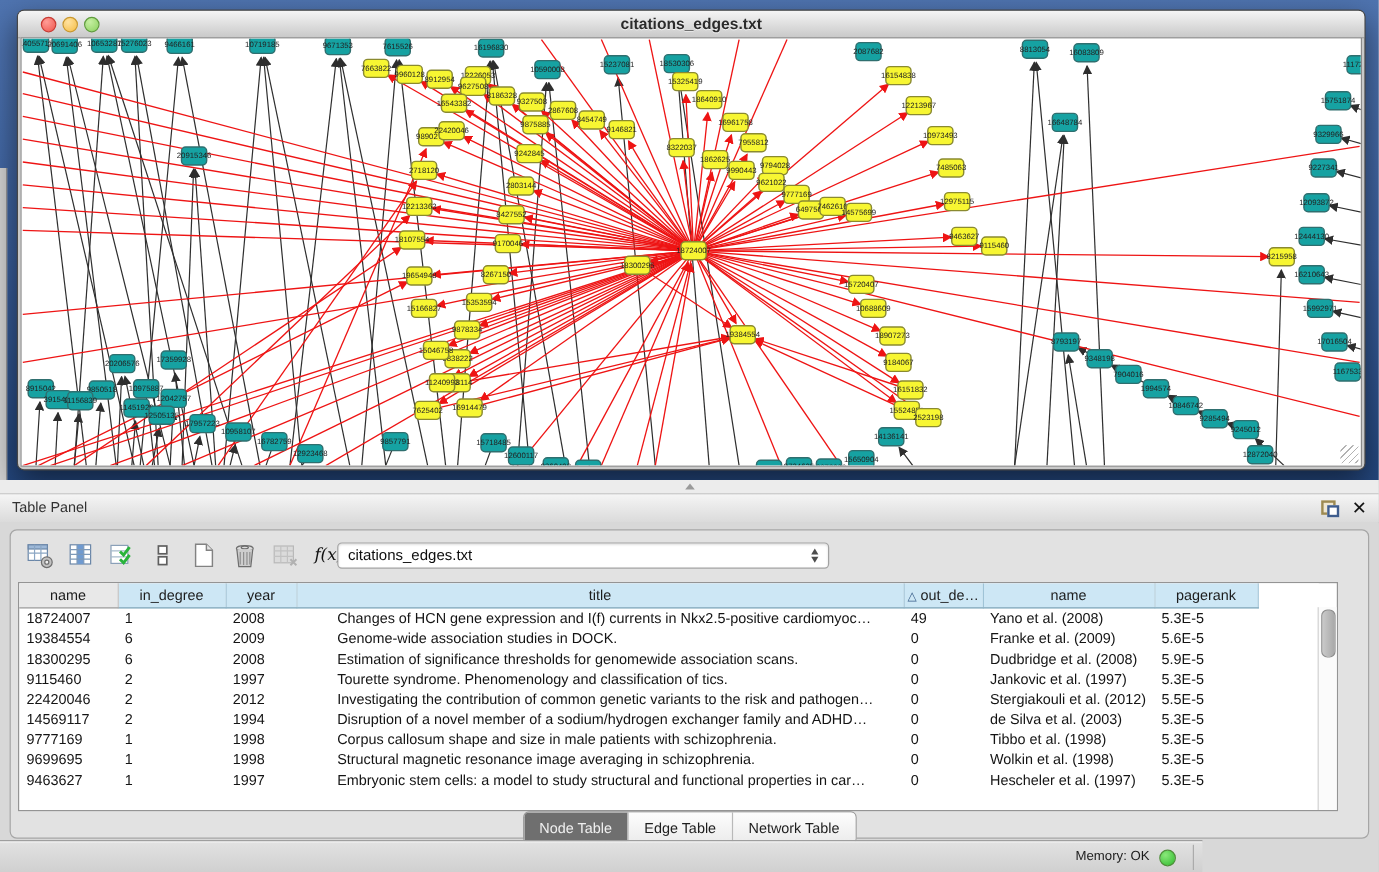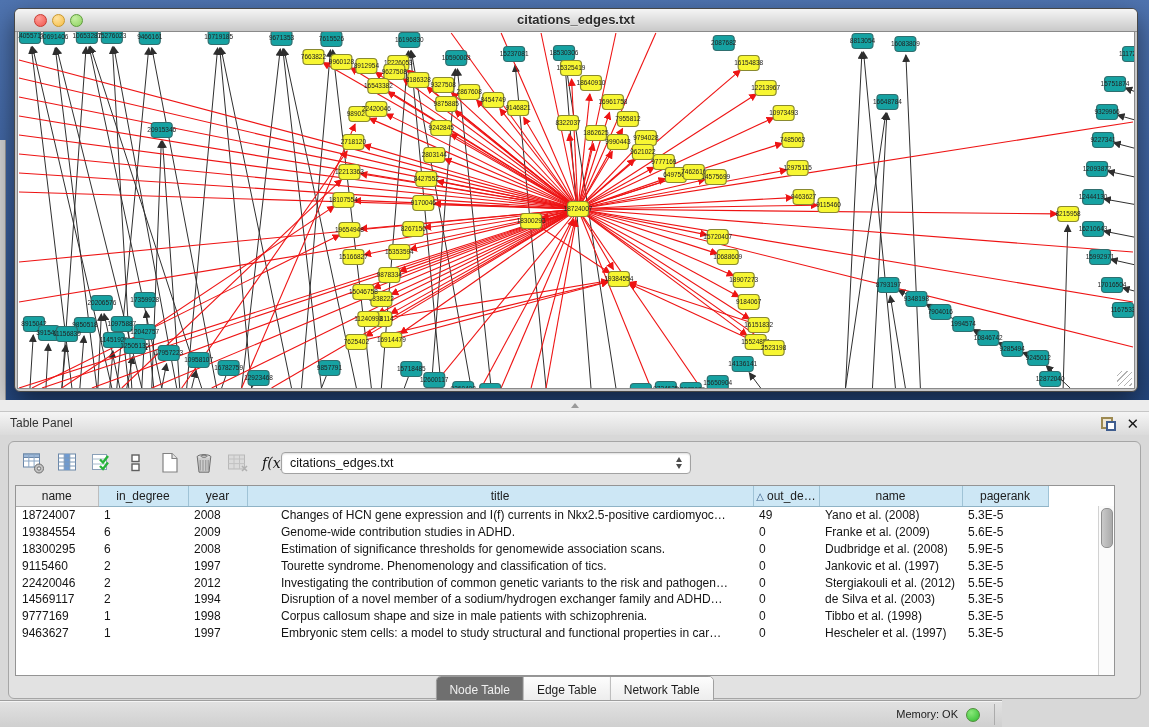--- a/index.html
+++ b/index.html
@@ -640,21 +640,21 @@
               <td class="c3">Changes of HCN gene expression and I(f) currents in Nkx2.5-positive cardiomyoc…</td>
               <td class="c4">49</td>
               <td class="c5">Yano et al. (2008)</td>
               <td class="c6">5.3E-5</td>
               <td></td>
             </tr>
             <tr>
               <td class="c0">19384554</td>
               <td class="c1">6</td>
               <td class="c2">2009</td>
-              <td class="c3">Genome-wide contribution studies in ADHD.</td>
+              <td class="c3">Genome-wide association studies in DOCK.</td>
               <td class="c4">0</td>
               <td class="c5">Franke et al. (2009)</td>
               <td class="c6">5.6E-5</td>
               <td></td>
             </tr>
             <tr>
               <td class="c0">18300295</td>
               <td class="c1">6</td>
               <td class="c2">2008</td>
               <td class="c3">Estimation of significance thresholds for genomewide association scans.</td>
@@ -697,20 +697,30 @@
               <td class="c0">9777169</td>
               <td class="c1">1</td>
               <td class="c2">1998</td>
               <td class="c3">Corpus callosum shape and size in male patients with schizophrenia.</td>
               <td class="c4">0</td>
               <td class="c5">Tibbo et al. (1998)</td>
               <td class="c6">5.3E-5</td>
               <td></td>
             </tr>
             <tr>
+              <td class="c0">9699695</td>
+              <td class="c1">1</td>
+              <td class="c2">1998</td>
+              <td class="c3">Structural magnetic resonance image averaging in schizophrenia.</td>
+              <td class="c4">0</td>
+              <td class="c5">Wolkin et al. (1998)</td>
+              <td class="c6">5.3E-5</td>
+              <td></td>
+            </tr>
+            <tr>
               <td class="c0">9463627</td>
               <td class="c1">1</td>
               <td class="c2">1997</td>
               <td class="c3">Embryonic stem cells: a model to study structural and functional properties in car…</td>
               <td class="c4">0</td>
               <td class="c5">Hescheler et al. (1997)</td>
               <td class="c6">5.3E-5</td>
               <td></td>
             </tr>
           </tbody>

